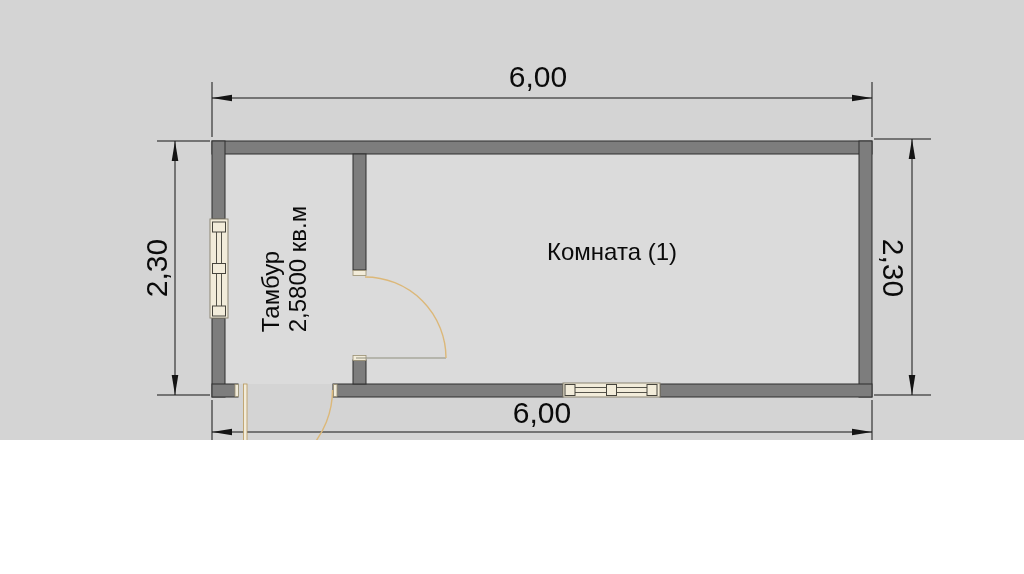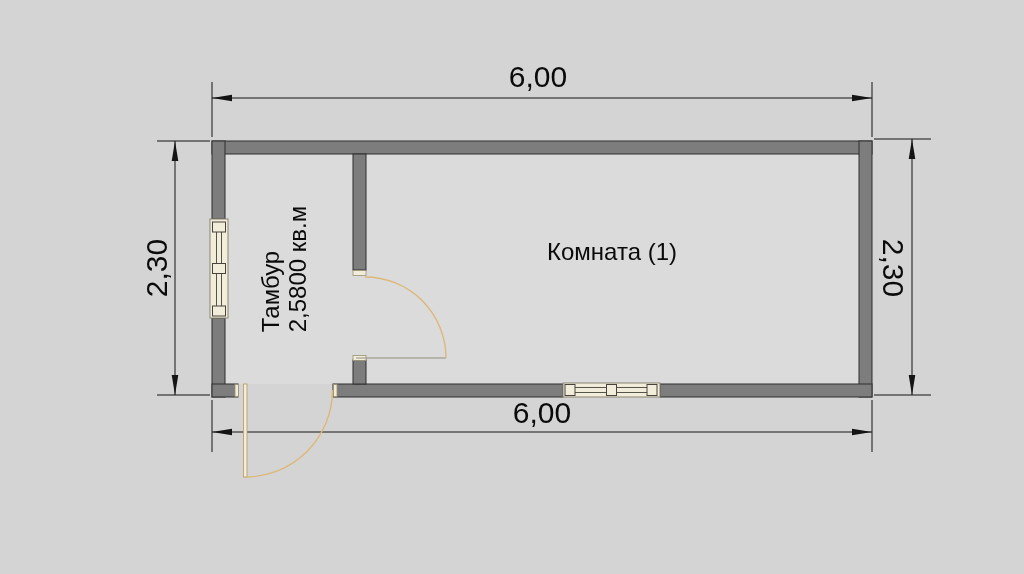--- a/index.html
+++ b/index.html
@@ -1,18 +1,18 @@
 <!DOCTYPE html>
 <html><head>
 <meta charset="utf-8">
 <style>
   html,body { margin:0; padding:0; }
   .canvas {
     position:relative;
-    width:1024px; height:574px;
+    width:1024px; height:440px;
     background:#d4d4d4;
     font-family:"Liberation Sans", sans-serif;
     overflow:hidden;
     color:#0a0a0a;
   }
   .canvas svg { position:absolute; left:0; top:0; }
   .dim-label {
     position:absolute;
     font-size:30px;
     line-height:30px;

